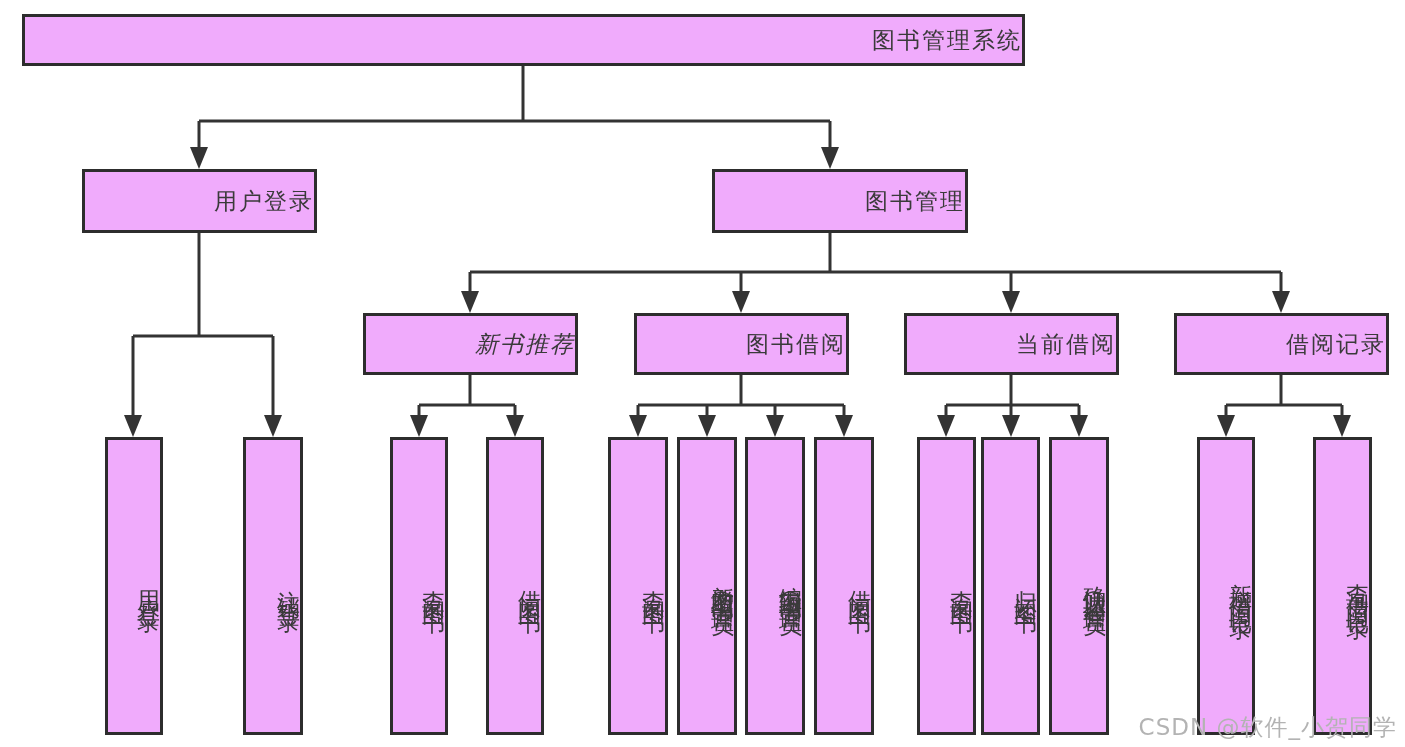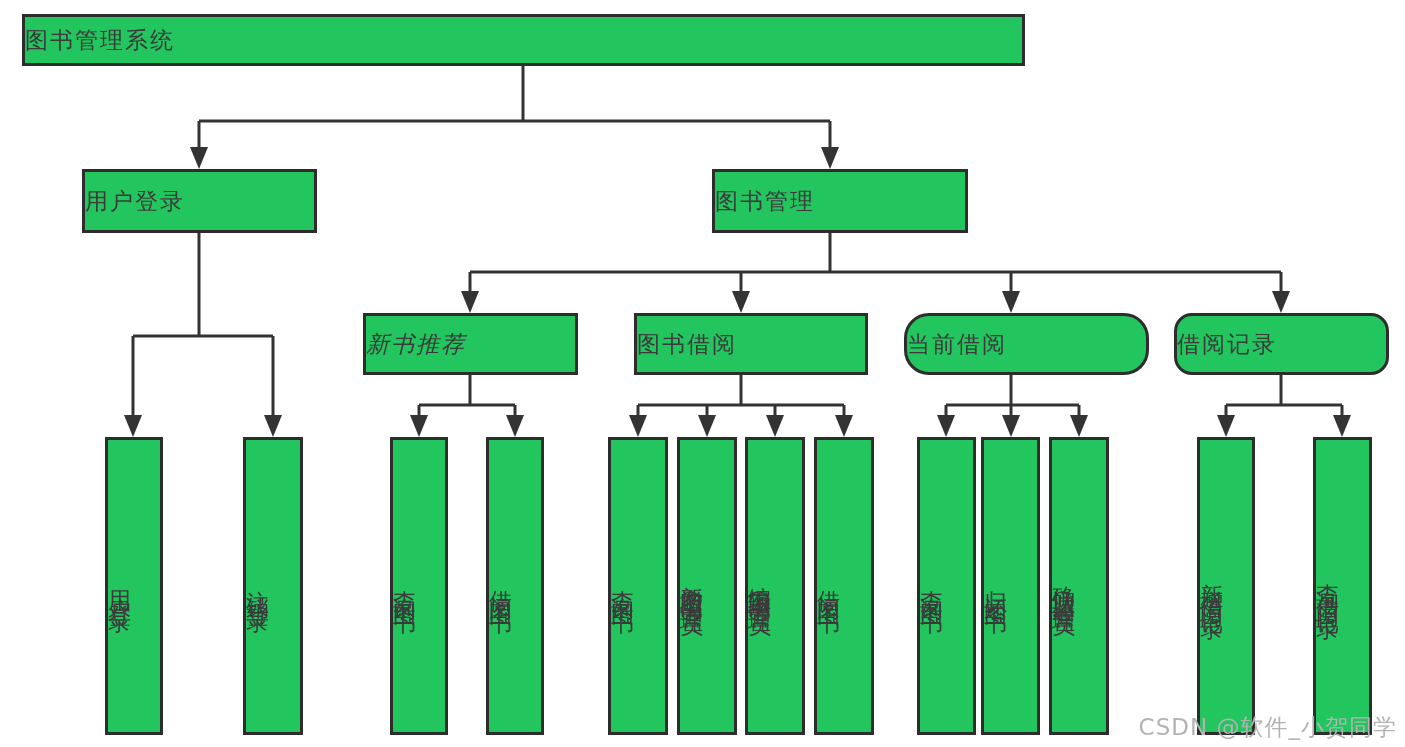--- a/index.html
+++ b/index.html
@@ -17,25 +17,25 @@
   }
   #wires {
     position: absolute;
     left: 0; top: 0;
     width: 1405px;
     height: 747px;
     z-index: 1;
   }
   .node {
     position: absolute;
-    background: #22c55e;
+    background: #f0abfc;
     border: 3px solid #2d2d2d;
     display: flex;
     align-items: center;
-    justify-content: flex-start;
+    justify-content: flex-end;
     box-sizing: border-box;
     z-index: 2;
     color: #3a3a3a;
   }
   .hlabel {
     font-size: 23px;
     letter-spacing: 2px;
     color: #3a3a3a;
     white-space: nowrap;
   }
@@ -149,27 +149,27 @@
   <div class="node" style="left:82px; top:169px; width:235px; height:64px;">
     <span class="hlabel">用户登录</span>
   </div>
   <div class="node" style="left:712px; top:169px; width:256px; height:64px;">
     <span class="hlabel">图书管理</span>
   </div>
 
   <div class="node" style="left:363px; top:313px; width:215px; height:62px;font-style:italic;">
     <span class="hlabel">新书推荐</span>
   </div>
-  <div class="node" style="left:634px; top:313px; width:234px; height:62px;font-family:Liberation Serif, serif;">
+  <div class="node" style="left:634px; top:313px; width:215px; height:62px;font-family:Liberation Serif, serif;">
     <span class="hlabel">图书借阅</span>
   </div>
-  <div class="node" style="left:904px; top:313px; width:245px; height:62px;border-radius:25px;">
+  <div class="node" style="left:904px; top:313px; width:215px; height:62px;">
     <span class="hlabel">当前借阅</span>
   </div>
-  <div class="node" style="left:1174px; top:313px; width:215px; height:62px;border-radius:18px;">
+  <div class="node" style="left:1174px; top:313px; width:215px; height:62px;">
     <span class="hlabel">借阅记录</span>
   </div>
 
   <div class="node" style="left:105px; top:437px; width:58px; height:298px;">
     <span class="vlabel">用户登录</span>
   </div>
   <div class="node" style="left:243px; top:437px; width:60px; height:298px;">
     <span class="vlabel">注销登录</span>
   </div>
 

